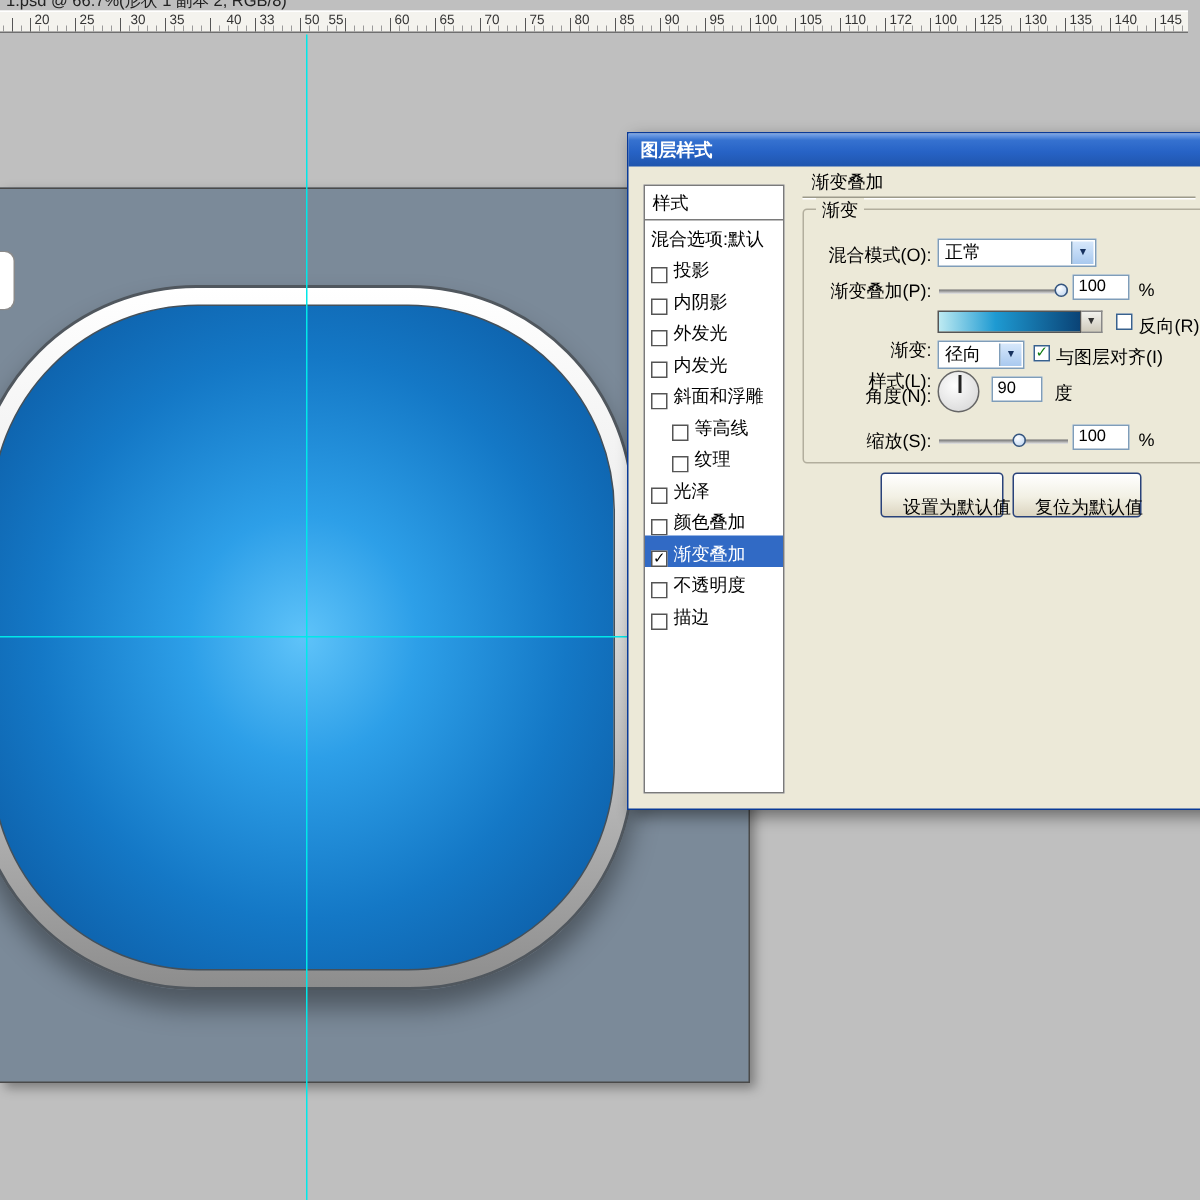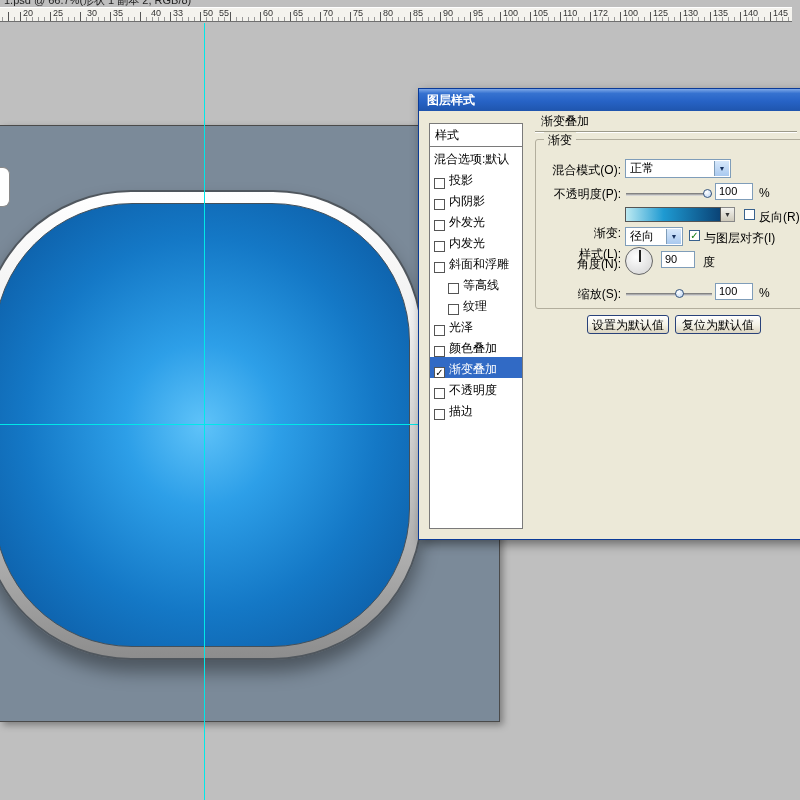--- a/index.html
+++ b/index.html
@@ -47,21 +47,21 @@
   .combo{position:absolute;height:19px;background:#fff;border:1px solid #7f9db9;font-size:12px;line-height:17px;padding-left:4px;white-space:nowrap}
   .combo .arrow{position:absolute;right:1px;top:1px;bottom:1px;width:15px;background:linear-gradient(180deg,#d7e8fb,#a9c9ef);border-left:1px solid #7f9db9;text-align:center;font-size:7px;line-height:15px;color:#16315e}
   .vbox{position:absolute;height:17px;background:#fff;border:1px solid #7f9db9;font-size:11px;line-height:15px;padding-left:3px}
   .track{position:absolute;height:3px;background:linear-gradient(180deg,#6e6e6e,#e8e8e8)}
   .thumb{position:absolute;top:-4px;width:9px;height:9px;border-radius:50%;background:radial-gradient(circle at 35% 30%,#ffffff,#b9d2f0);border:1px solid #35557f}
   .swatch{position:absolute;border:1px solid #555}
   .swatch-arrow{position:absolute;width:14px;height:15px;background:linear-gradient(180deg,#f2f2ee,#cfcabb);border:1px solid #888;border-left:none;font-size:7px;line-height:14px;text-align:center;color:#333}
   .cbx{position:absolute;width:11px;height:11px;background:#fff;border:1px solid #38618d;font-size:10px;line-height:10px;text-align:center;color:#0f7b0f;font-weight:bold}
   .dial{position:absolute;width:28px;height:28px;border-radius:50%;border:1px solid #666;background:radial-gradient(circle at 40% 35%,#fefefe,#d2d2d2)}
   .needle{position:absolute;left:13px;top:2px;width:2px;height:12px;background:#222}
-  .xpbtn{position:absolute;height:19px;background:linear-gradient(180deg,#ffffff,#f2f0e4 55%,#dcd5c0);border:1px solid #29427a;border-radius:3px;font-size:12px;text-align:center;line-height:16px;font-family:inherit;white-space:nowrap;padding:0}
+  .xpbtn{position:absolute;height:19px;background:linear-gradient(180deg,#ffffff,#f2f0e4 55%,#dcd5c0);border:1px solid #29427a;border-radius:3px;font-size:12px;text-align:center;line-height:16px;font-family:inherit;white-space:nowrap;padding:14px}
 </style>
 </head>
 <body>
 
 <div>
 
   <div class="titlebar-sliver">
     <span>1.psd @ 66.7%(形状 1 副本 2, RGB/8)</span>
   </div>
 
@@ -175,21 +175,21 @@
     <div class="groupbox">
       <span class="legend">渐变</span>
     </div>
 
     <div class="lab" style="top:73px">混合模式(O):</div>
     <div class="combo" style="left:206px;top:70px;width:106px">
       <span>正常</span>
       <span class="arrow">▼</span>
     </div>
 
-    <div class="lab" style="top:97px">不透明度(P):</div>
+    <div class="lab" style="top:97px">渐变叠加(P):</div>
     <div class="track" style="left:207px;top:104px;width:86px">
       <div class="thumb" style="left:77px"></div>
     </div>
     <div class="vbox" style="left:296px;top:94px;width:38px">100</div>
     <div class="fl" style="left:340px;top:97px">%</div>
 
     <div class="lab" style="top:136px">渐变:</div>
     <div class="swatch" style="left: 206px; top: 118px; width: 96px; height: 15px; background: linear-gradient(90deg, rgb(189, 234, 242) 0%, rgb(30, 154, 210) 40%, rgb(10, 67, 118) 100%);"></div>
     <div class="swatch-arrow" style="left:302px;top:118px">▼</div>
     <div class="cbx" style="left:325px;top:120px"></div>

